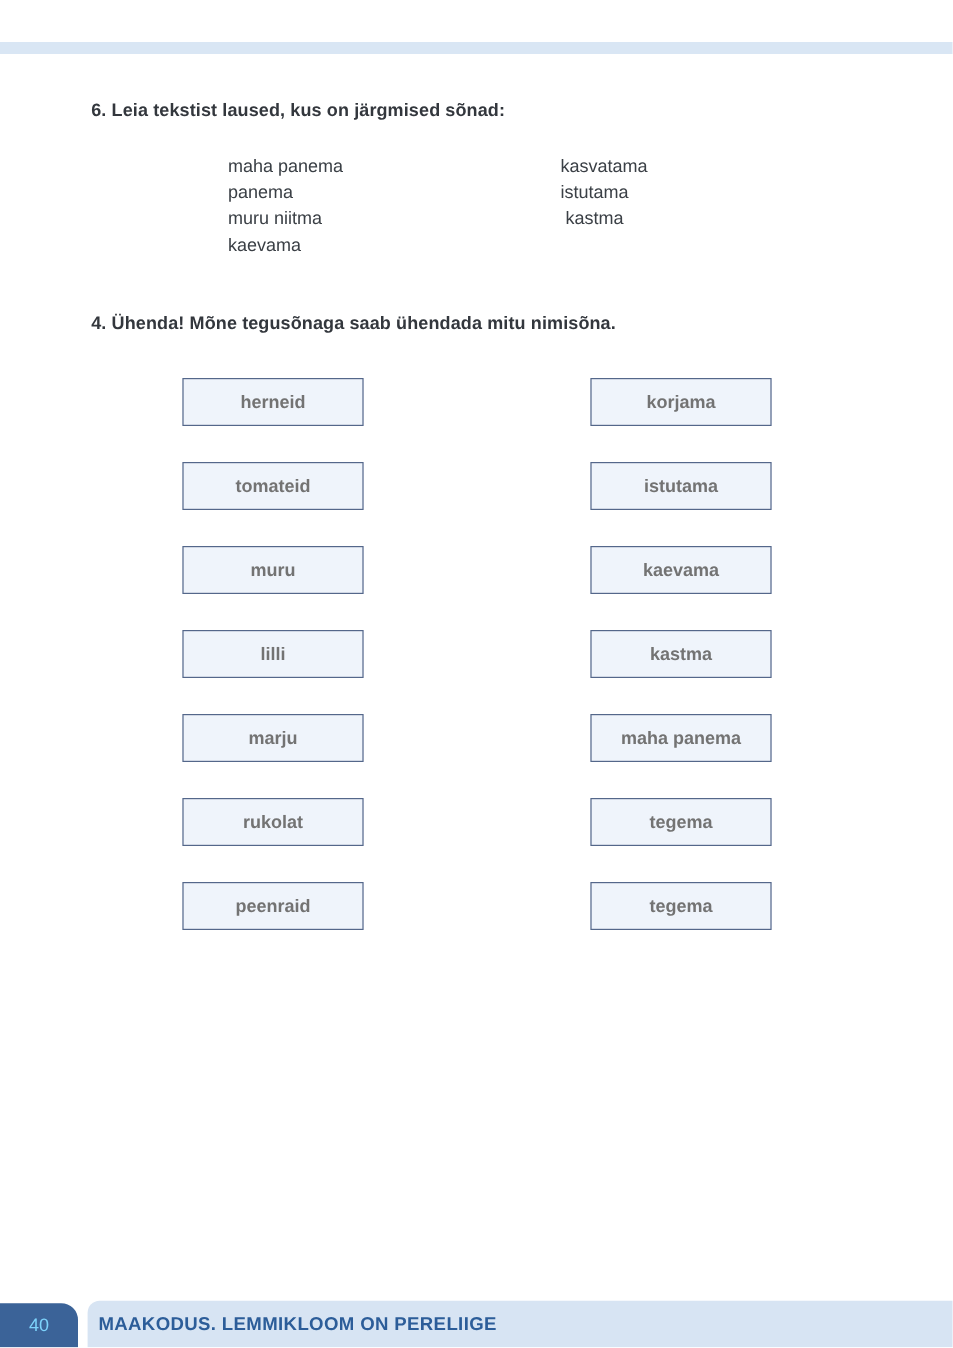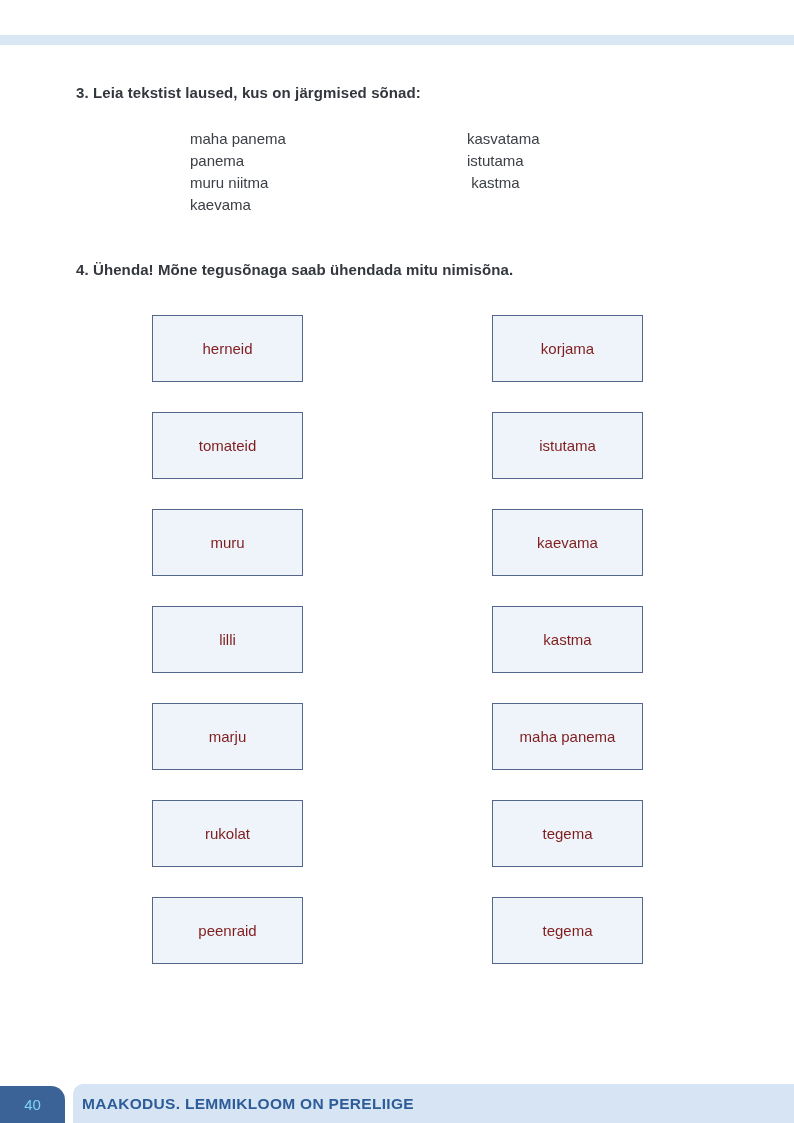--- a/index.html
+++ b/index.html
@@ -55,28 +55,29 @@
     position: absolute;
     top: 315px;
     width: 151px;
     display: flex;
     flex-direction: column;
     gap: 30px;
   }
   .box-col-left  { left: 152px; }
   .box-col-right { left: 492px; }
   .match-box {
-    height: 67px;
+    height: 40px;
     background: var(--box_fill);
     border: 1px solid var(--box_border);
     display: flex;
     align-items: center;
     justify-content: center;
     font-size: 15px;
-    color: #7f1d1d;
+    color: #737373;
+    font-weight: bold;
   }
   .footer-bar {
     position: absolute;
     left: 73px; top: 1084px;
     width: 721px; height: 39px;
     background: var(--footer_bar);
     border-top-left-radius: 10px;
     display: flex;
     align-items: center;
     padding-left: 9px;
@@ -102,21 +103,21 @@
     font-size: 15px;
   }
 </style>
 </head>
 <body>
 
 <div class="page">
 
   <div class="top-strip"></div>
 
-  <div class="ex-heading ex3-heading">3. Leia tekstist laused, kus on järgmised sõnad:</div>
+  <div class="ex-heading ex3-heading">6. Leia tekstist laused, kus on järgmised sõnad:</div>
 
   <div class="word-col word-col-left">
       <div class="word-item">maha panema</div>
       <div class="word-item">panema</div>
       <div class="word-item">muru niitma</div>
       <div class="word-item">kaevama</div>
     </div>
 
   <div class="word-col word-col-right">
       <div class="word-item">kasvatama</div>

